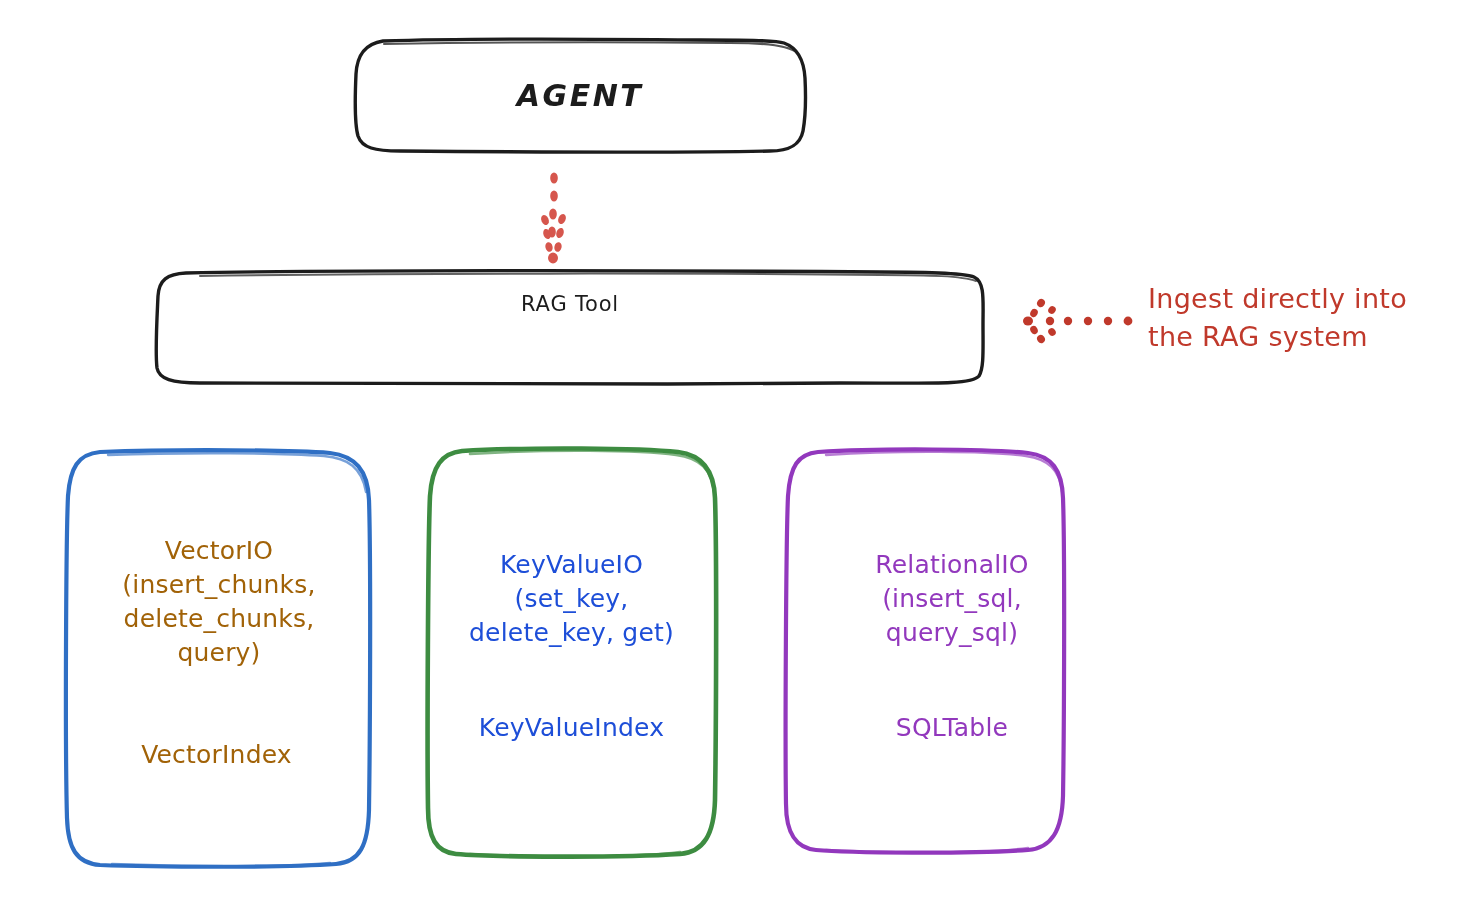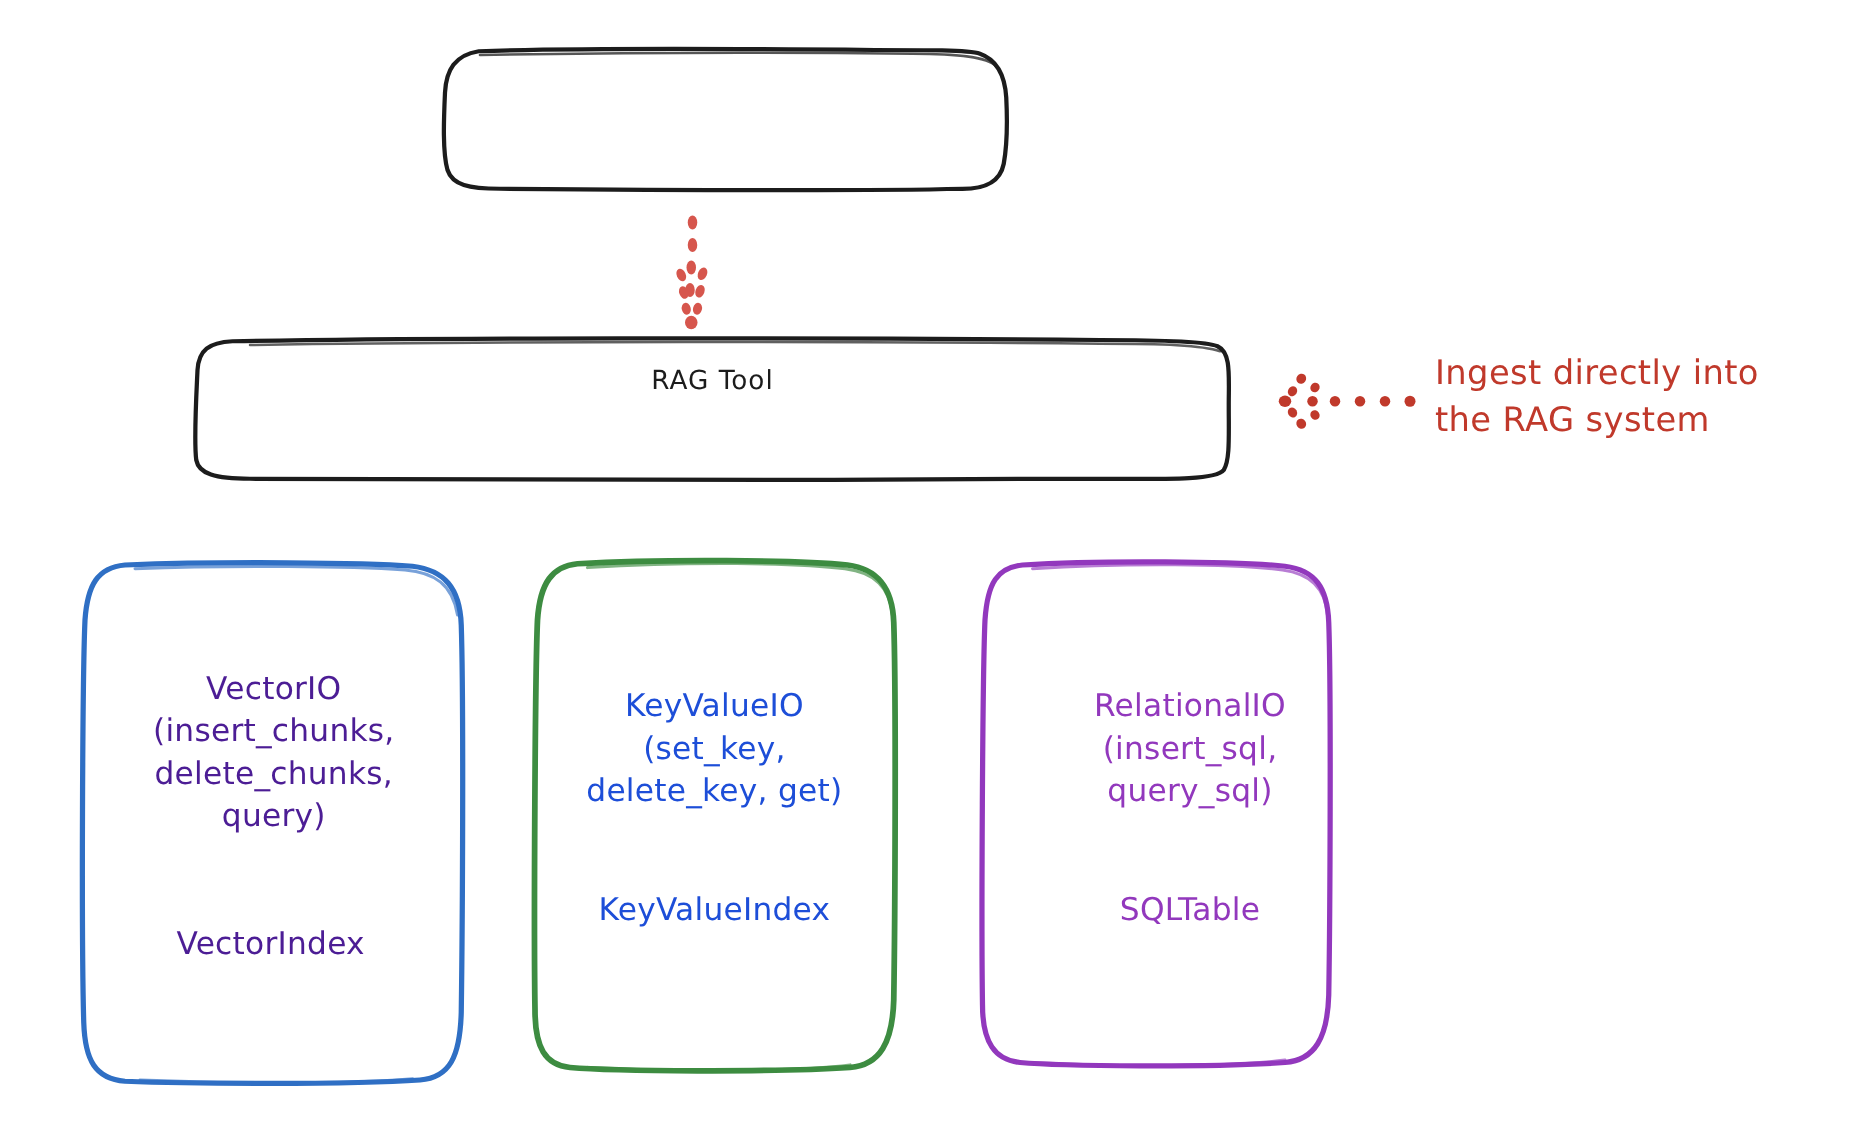--- a/index.html
+++ b/index.html
@@ -88,21 +88,21 @@
   }
   .store-index {
     position: absolute;
     font-size: 25px;
     text-align: center;
     letter-spacing: 0.2px;
   }
 
   
   .store-vector .store-api,
-  .store-vector .store-index { color: #4c1d95; }
+  .store-vector .store-index { color: #a16207; }
   .store-vector .store-api   { left: 68px;  top: 534px; width: 302px; }
   .store-vector .store-index { left: 68px;  top: 740px; width: 297px; }
 
   
   .store-kv .store-api,
   .store-kv .store-index { color: #1d4ed8; }
   .store-kv .store-api   { left: 428px; top: 548px; width: 287px; }
   .store-kv .store-index { left: 428px; top: 713px; width: 287px; }
 
   
@@ -228,20 +228,21 @@
       <path d="M 826 455
                C 900 450, 990 451, 1026 456
                C 1048 459, 1060 470, 1062 492" fill="none" stroke="#9238bd" stroke-width="2.4" stroke-linecap="round" opacity="0.65"></path>
       <path d="M 826 850
                C 900 854, 990 853, 1028 848" fill="none" stroke="#9238bd" stroke-width="2.4" stroke-linecap="round" opacity="0.65"></path>
     </g>
   </svg>
 
   <div class="diagram-layer">
 
+    <div class="node-label agent-label">AGENT</div>
 
     <div class="node-label ragtool-label">RAG Tool</div>
 
     <div class="annotation-text">Ingest directly into
 the RAG system</div>
 
     <div class="store-vector">
       <div class="store-api">VectorIO
 (insert_chunks,
 delete_chunks,

